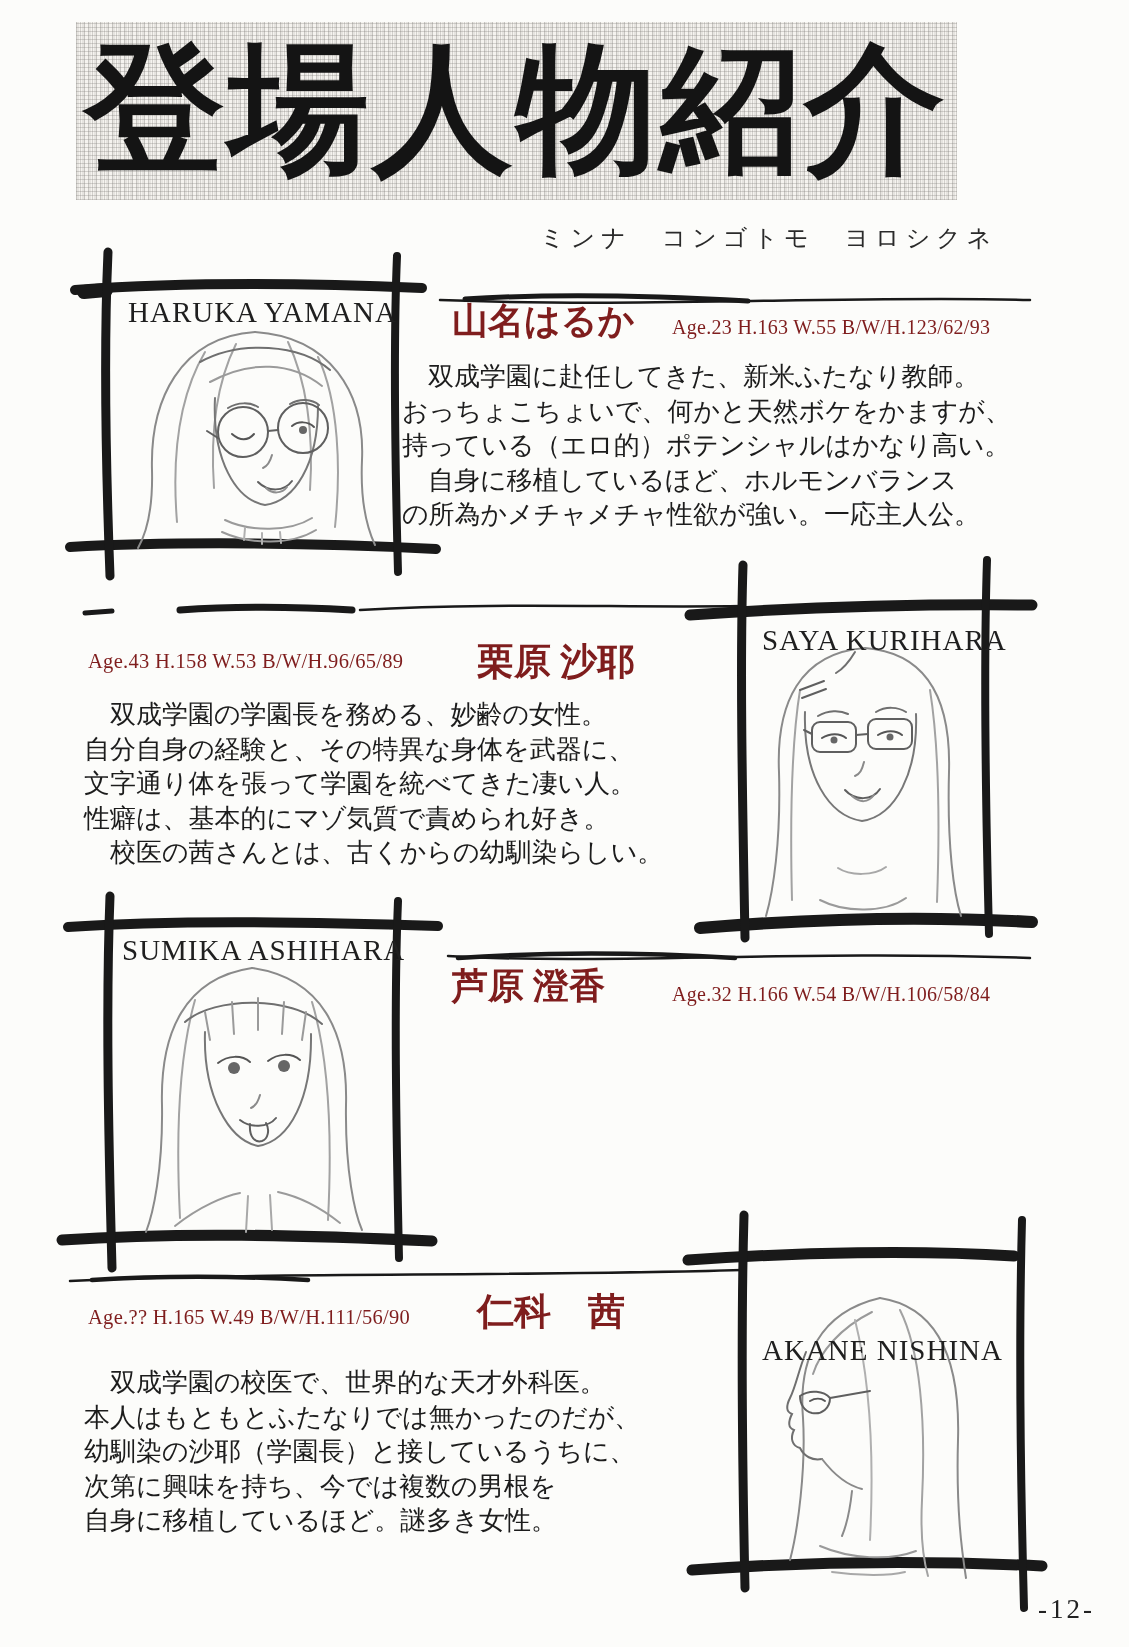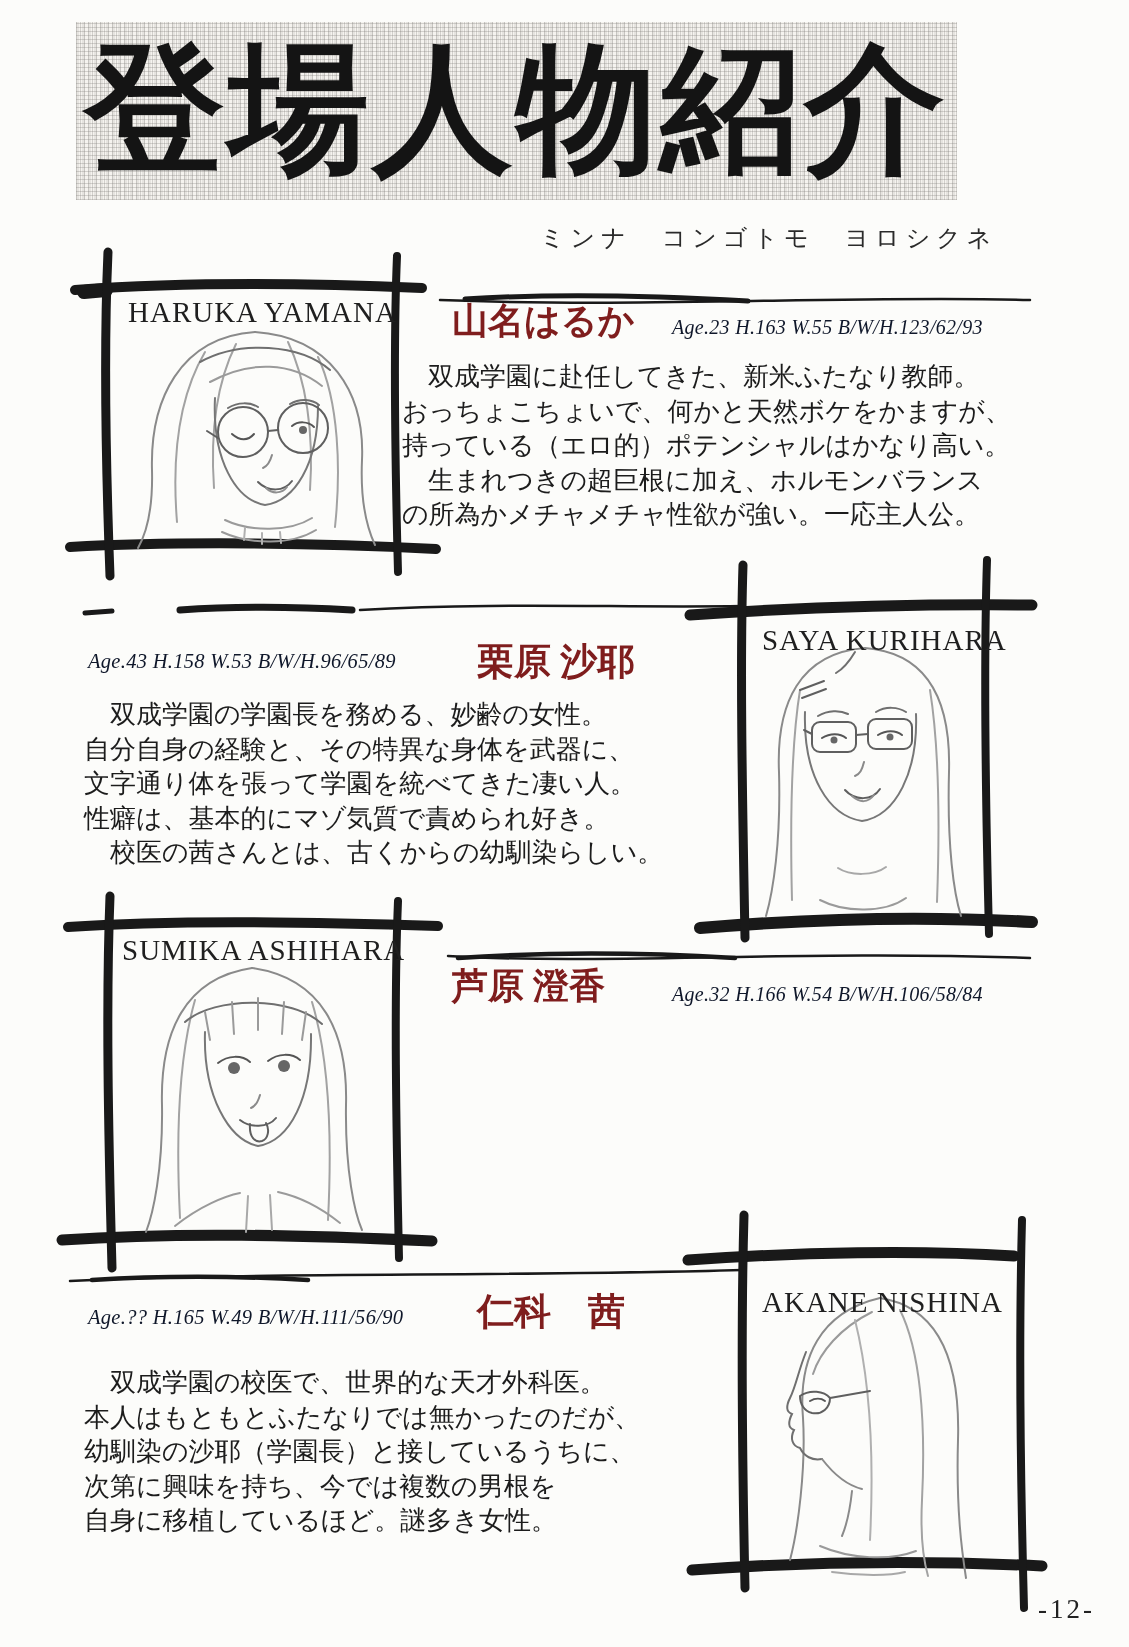--- a/index.html
+++ b/index.html
@@ -22,21 +22,21 @@
   #page-title{
     font-size:140px;line-height:176px;font-weight:bold;letter-spacing:4px;
     color:#141414;white-space:nowrap;
   }
   #subtitle{
     left:540px;top:222px;width:472px;font-size:24px;letter-spacing:6px;
     color:#2a2a2a;white-space:nowrap;
   }
   .en-label{font-size:29px;letter-spacing:1px;color:#1f1f1f;white-space:nowrap;}
   .jp-name{font-weight:bold;color:#7f1d1d;white-space:nowrap;}
-  .stats{font-size:20px;color:#0f172a;white-space:nowrap;letter-spacing:0.3px;font-style:italic;}
+  .stats{font-size:20px;color:#7f1d1d;white-space:nowrap;letter-spacing:0.3px;}
   .desc{font-size:26px;line-height:34.6px;white-space:pre-line;color:#1c1c1c;}
   #frames-svg{left:0;top:0;width:1129px;height:1647px;pointer-events:none;}
   .txt{z-index:2;}
   #page-number{left:1038px;top:1594px;font-size:27px;letter-spacing:3px;color:#222;}
 </style>
 </head>
 <body>
 
 <div id="page">
 
@@ -170,37 +170,37 @@
     <div id="page-title">登場人物紹介</div>
   </div>
   <div id="subtitle" class="abs txt">ミンナ　コンゴトモ　ヨロシクネ</div>
 
   <div class="abs txt en-label" style="left:128px;top:296px;">HARUKA YAMANA</div>
   <div class="abs txt jp-name" style="left:452px;top:297px;font-size:36px;">山名はるか</div>
   <div class="abs txt stats" style="left:672px;top:316px;">Age.23 H.163 W.55 B/W/H.123/62/93</div>
   <div class="abs txt desc" style="left:402px;top:360px;width:632px;">　双成学園に赴任してきた、新米ふたなり教師。
 おっちょこちょいで、何かと天然ボケをかますが、
 持っている（エロ的）ポテンシャルはかなり高い。
-　生まれつきの超巨根に加え、ホルモンバランス
+　自身に移植しているほど、ホルモンバランス
 の所為かメチャメチャ性欲が強い。一応主人公。</div>
 
   <div class="abs txt en-label" style="left:762px;top:624px;">SAYA KURIHARA</div>
   <div class="abs txt stats" style="left:88px;top:650px;font-size:20.5px;">Age.43 H.158 W.53 B/W/H.96/65/89</div>
   <div class="abs txt jp-name" style="left:477px;top:637px;font-size:37px;">栗原 沙耶</div>
   <div class="abs txt desc" style="left:84px;top:698px;width:596px;">　双成学園の学園長を務める、妙齢の女性。
 自分自身の経験と、その特異な身体を武器に、
 文字通り体を張って学園を統べてきた凄い人。
 性癖は、基本的にマゾ気質で責められ好き。
 　校医の茜さんとは、古くからの幼馴染らしい。</div>
 
   <div class="abs txt en-label" style="left:122px;top:934px;">SUMIKA ASHIHARA</div>
   <div class="abs txt jp-name" style="left:452px;top:962px;font-size:36px;">芦原 澄香</div>
   <div class="abs txt stats" style="left:672px;top:983px;">Age.32 H.166 W.54 B/W/H.106/58/84</div>
 
-  <div class="abs txt en-label" style="left:762px;top:1286px;">AKANE NISHINA</div>
+  <div class="abs txt en-label" style="left:762px;top:1334px;">AKANE NISHINA</div>
   <div class="abs txt stats" style="left:88px;top:1306px;font-size:20.5px;">Age.?? H.165 W.49 B/W/H.111/56/90</div>
   <div class="abs txt jp-name" style="left:477px;top:1287px;font-size:37px;">仁科　茜</div>
   <div class="abs txt desc" style="left:84px;top:1366px;width:600px;">　双成学園の校医で、世界的な天才外科医。
 本人はもともとふたなりでは無かったのだが、
 幼馴染の沙耶（学園長）と接しているうちに、
 次第に興味を持ち、今では複数の男根を
 自身に移植しているほど。謎多き女性。</div>
 
   <div id="page-number" class="abs txt">-12-</div>
 </div>

